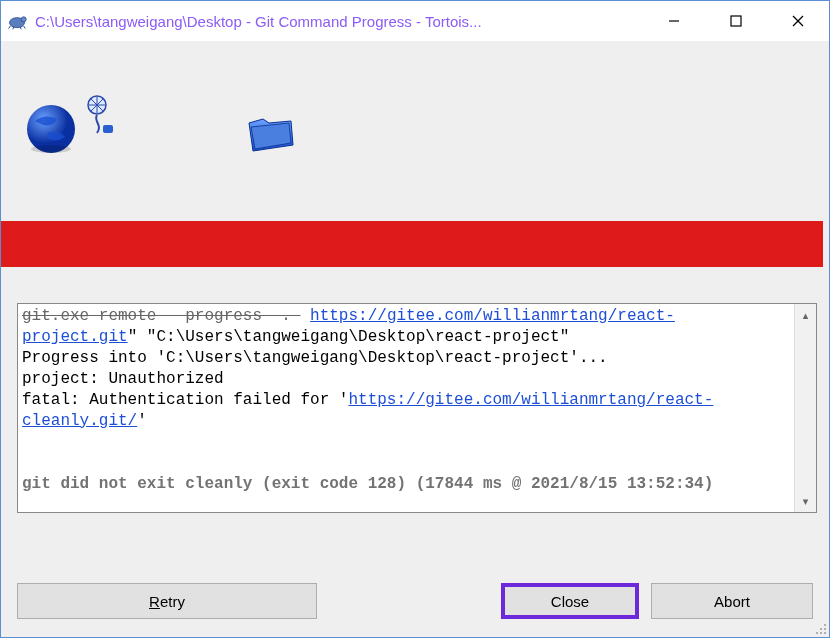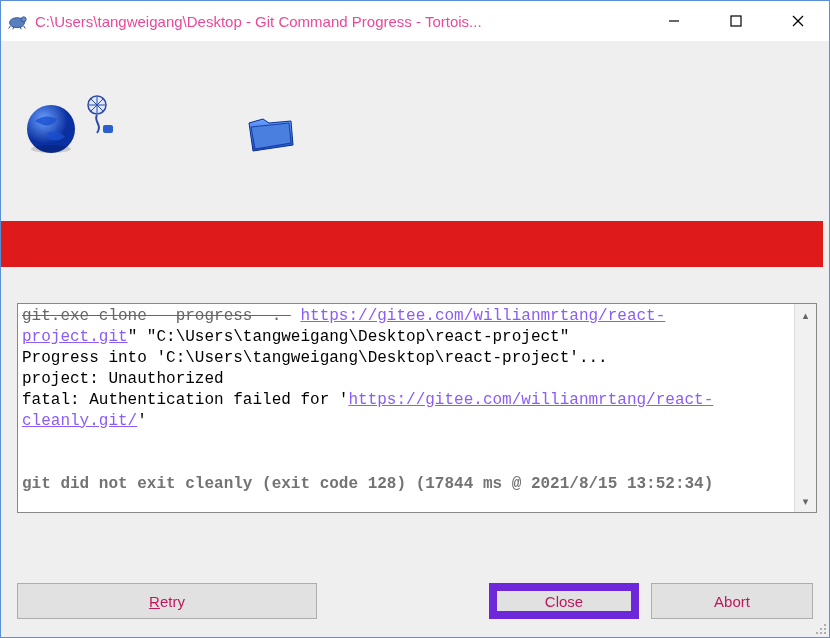--- a/index.html
+++ b/index.html
@@ -28,21 +28,21 @@
     padding-left: 6px;
   }
   .titlebar .app-icon {
     width: 20px; height: 20px;
     margin-right: 8px;
     display: inline-flex; align-items: center; justify-content: center;
   }
   .titlebar .title-text {
     flex: 1 1 auto;
     font-size: 15px;
-    color: #ec4899;
+    color: #8b5cf6;
     white-space: nowrap;
     overflow: hidden;
     text-overflow: ellipsis;
   }
   .winbtns { display: flex; height: 100%; }
   .winbtn {
     width: 62px; height: 100%;
     display: flex; align-items: center; justify-content: center;
     color: #000;
   }
@@ -89,21 +89,21 @@
     padding: 2px 6px 6px 4px;
     font-family: Consolas, "Courier New", monospace;
     font-size: 16px;
     line-height: 21px;
     overflow: hidden;
     white-space: pre-wrap;
     word-break: break-all;
     color: #000;
   }
   .log-inner a {
-    color: #8b5cf6;
+    color: #1d4ed8;
     text-decoration: underline;
   }
   .log-inner .err {
     color: #737373;
     font-weight: bold;
   }
   .vscroll {
     width: 22px;
     background: #f1f1f1;
     position: relative;
@@ -122,27 +122,27 @@
     padding: 16px 16px 18px 16px;
     display: flex;
     gap: 12px;
   }
   .btn {
     height: 36px;
     background: #e1e1e1;
     border: 1px solid #adadad;
     display: flex; align-items: center; justify-content: center;
     font-size: 15px;
-    color: #be185d;
+    color: #000000;
     padding: 0 8px;
   }
   .btn .ul { text-decoration: underline; }
   .btn-retry { width: 300px; }
   .spacer { flex: 1 1 auto; }
-  .btn-close { width: 150px; border: 8px solid #6d28d9; background: #e1e1e1; margin-left: 28px; }
+  .btn-close { width: 138px; border: 4px solid #6d28d9; background: #e1e1e1; margin-left: 28px; }
   .btn-abort { width: 162px; }
   .resize-grip {
     position: absolute;
     right: 3px; bottom: 3px;
     width: 14px; height: 14px;
     color: #9a9a9a;
   }
 </style>
 </head>
 <body>
@@ -210,21 +210,21 @@
             </defs>
           <path d="M6 12 L20 8 L26 12 L48 10 L50 34 L10 40 Z" fill="url(#fg)" stroke="#0a2f90" stroke-width="1"></path>
           <path d="M8 16 L46 12 L48 32 L12 38 Z" fill="#4a7fe0" stroke="#0a2f90" stroke-width="0.8"></path>
         </svg>
       </span>
     </div>
 
     <div class="progress-band"></div>
 
     <div class="log-box">
-      <div class="log-inner"><span style="text-decoration:line-through;color:#666">git.exe clone   progress  . </span> <a href="#">https://gitee.com/willianmrtang/react-</a>
+      <div class="log-inner"><span style="text-decoration:line-through;color:#666">git.exe remote   progress  . </span> <a href="#">https://gitee.com/willianmrtang/react-</a>
 <a href="#">project.git</a><span>" "C:\Users\tangweigang\Desktop\react-project"</span>
 <span>Progress into 'C:\Users\tangweigang\Desktop\react-project'...</span>
 <span>project: Unauthorized</span>
 <span>fatal: Authentication failed for '</span><a href="#">https://gitee.com/willianmrtang/react-</a>
 <a href="#">cleanly.git/</a><span>'</span>
 
 
 <span class="err">git did not exit cleanly (exit code 128) (17844 ms @ 2021/8/15 13:52:34)</span></div>
       <div class="vscroll">
         <div class="arrow up">▴</div>

